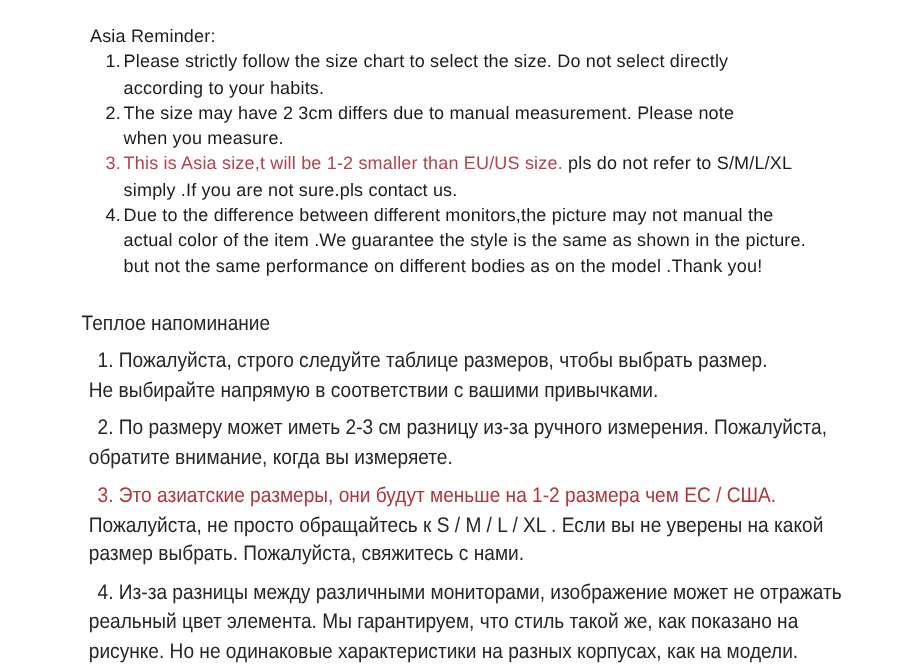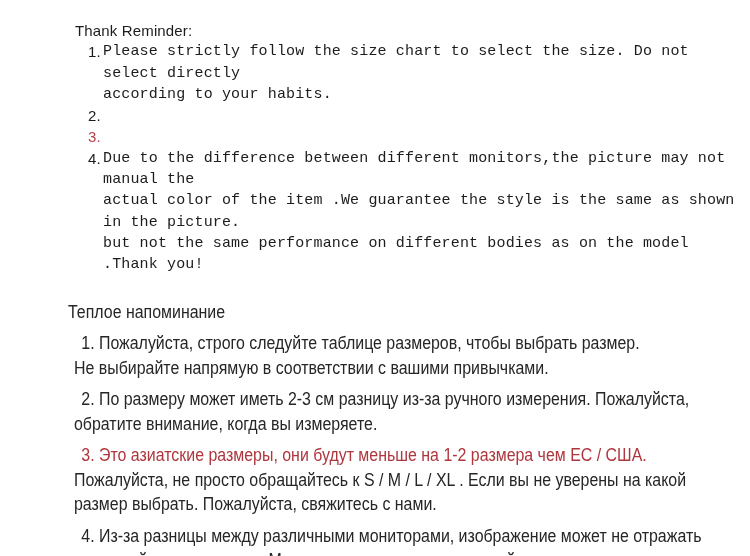--- a/index.html
+++ b/index.html
@@ -34,21 +34,20 @@
     display: flex;
     margin-left: 13px;
   }
   .en-num {
     flex: 0 0 15px;
     white-space: pre;
   }
   .en-txt {
     white-space: pre-wrap;
     max-width: 655px;
-    font-family: Liberation Mono, monospace;
   }
   .en-red {
     color: var(--english-accent, #b2434b);
   }
   .accent-num .en-num {
     color: var(--english-accent, #b2434b);
   }
 
   
   .ru-section {
@@ -78,34 +77,38 @@
   .ru-red {
     color: var(--russian-accent, #ae363d);
   }
 </style>
 </head>
 <body>
 
 <div class="page">
 
   <section class="en-section">
-    <h1 class="en-title">Thank Reminder:</h1>
+    <h1 class="en-title">Asia Reminder:</h1>
 
     <div class="en-item">
       <span class="en-num">1.</span>
       <div class="en-txt"><span class="en-red"></span><span>Please strictly follow the size chart to select the size. Do not select directly
 according to your habits.</span></div>
     </div>
 
     <div class="en-item">
       <span class="en-num">2.</span>
+      <div class="en-txt"><span class="en-red"></span><span>The size may have 2 3cm differs due to manual measurement. Please note
+when you measure.</span></div>
     </div>
 
     <div class="en-item accent-num">
       <span class="en-num">3.</span>
+      <div class="en-txt"><span class="en-red">This is Asia size,t will be 1-2 smaller than EU/US size.</span><span> pls do not refer to S/M/L/XL
+simply .If you are not sure.pls contact us.</span></div>
     </div>
 
     <div class="en-item">
       <span class="en-num">4.</span>
       <div class="en-txt"><span class="en-red"></span><span>Due to the difference between different monitors,the picture may not manual the
 actual color of the item .We guarantee the style is the same as shown in the picture.
 but not the same performance on different bodies as on the model .Thank you!</span></div>
     </div>
   </section>
 

